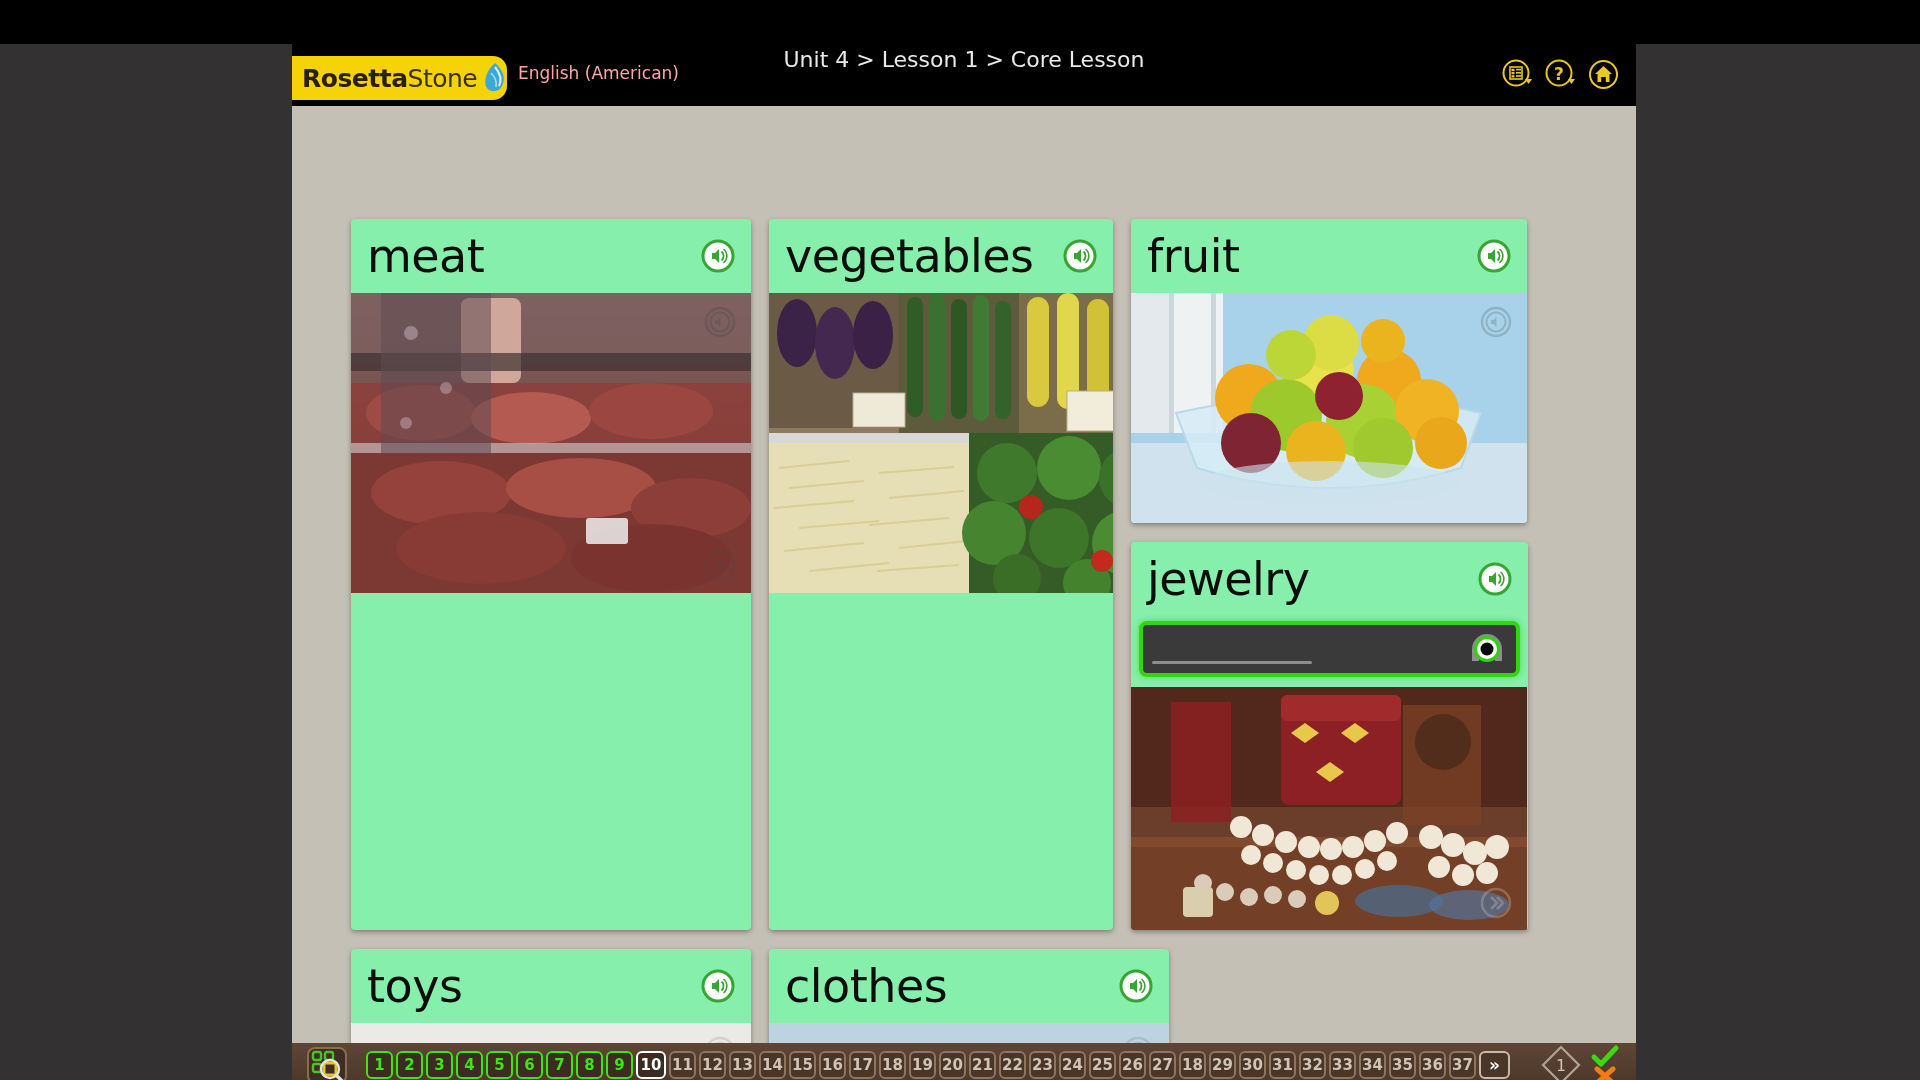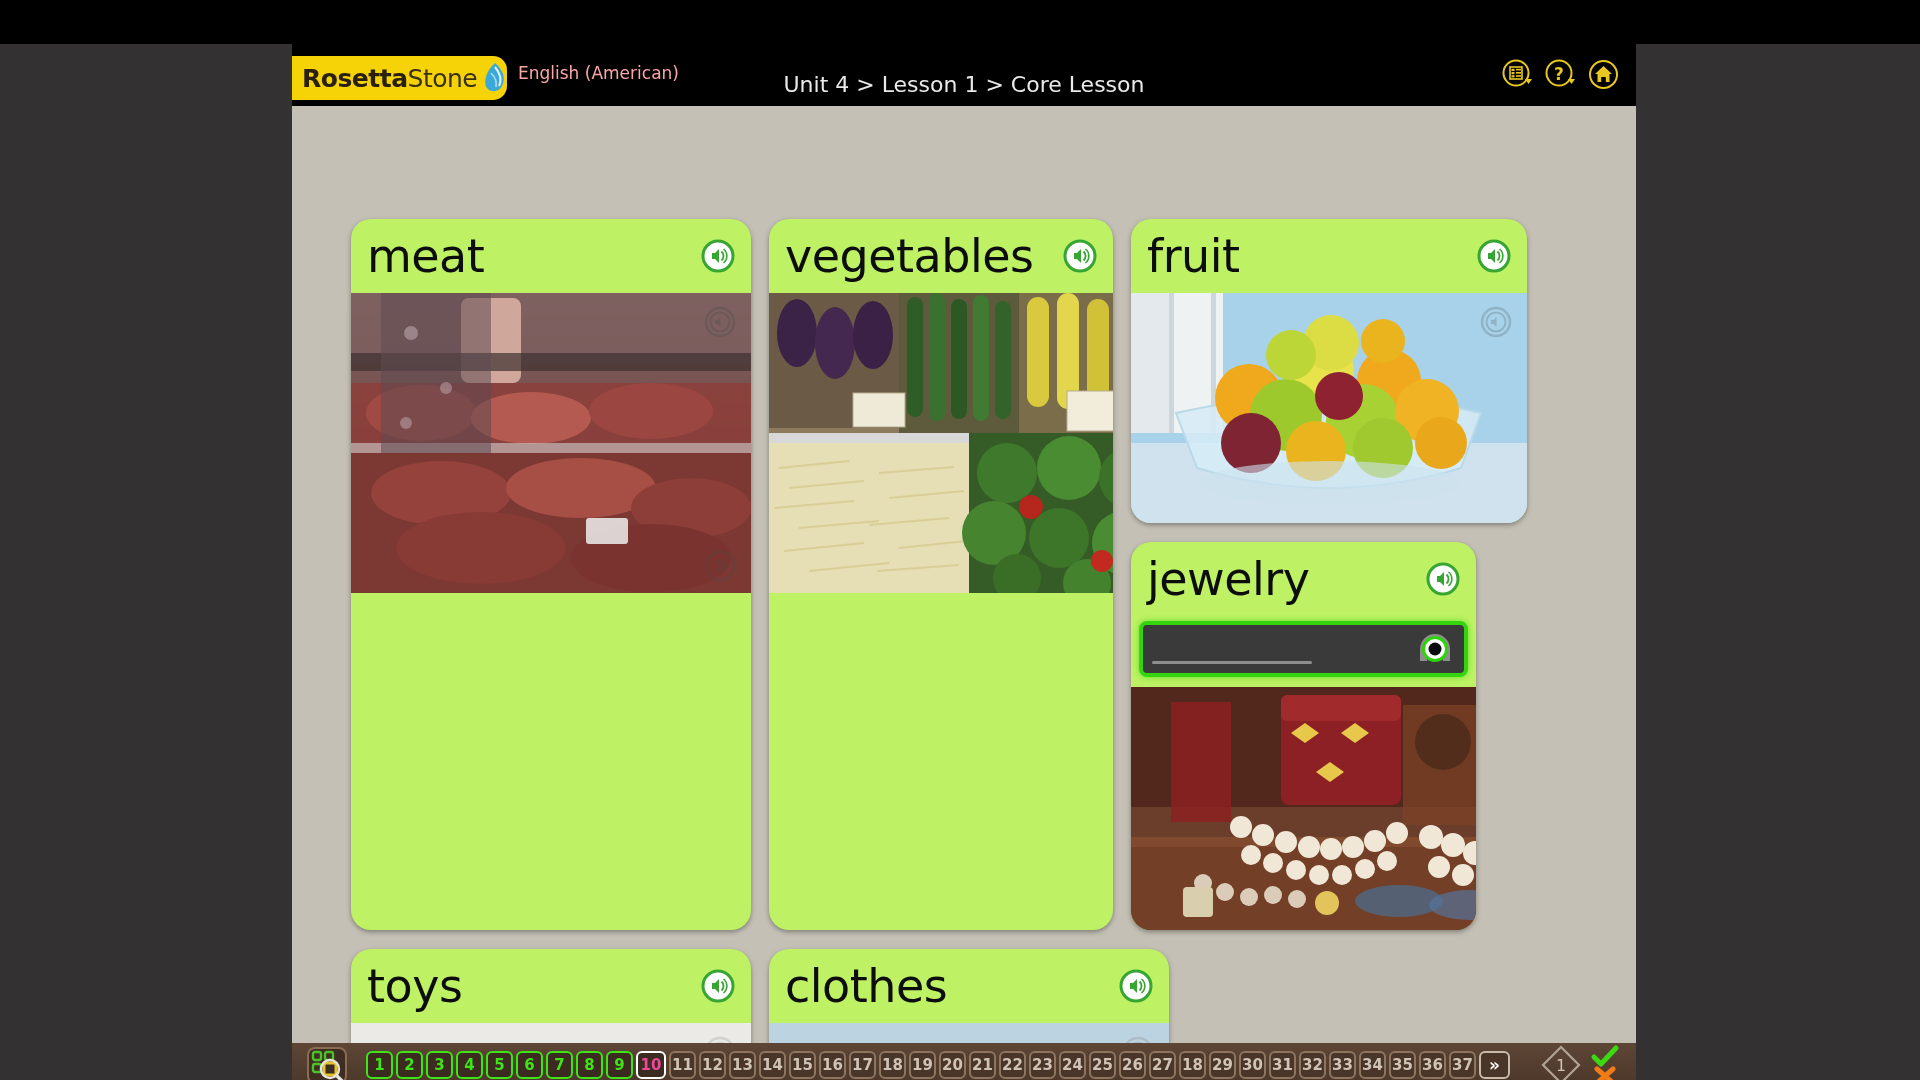--- a/index.html
+++ b/index.html
@@ -17,31 +17,31 @@
   .stage{ position:absolute; left:292px; top:0; width:1344px; height:1043px; background:#c4c0b5; }
 
   
   .header{ position:absolute; left:0; top:0; width:1344px; height:62px; background:#000; }
   .logo{ position:absolute; left:0; top:12px; width:215px; height:44px;
          background:#f5d306; border-radius:0 14px 14px 0; display:flex; align-items:center; }
   .logo-text{ font-size:25px; font-weight:700; color:#2a2010; margin-left:10px; letter-spacing:-.5px; }
   .logo-text .thin{ font-weight:400; color:#3a3118; }
   .logo-leaf{ width:22px; height:30px; margin-left:7px; position:relative; }
   .lang{ position:absolute; left:226px; top:19px; font-size:17px; color:#fca5a5; }
-  .breadcrumb{ position:absolute; left:0; top:28px; width:1344px; text-align:center;
+  .breadcrumb{ position:absolute; left:0; top:3px; width:1344px; text-align:center;
                font-size:22px; color:#e9e9e9; }
   .hdr-icons{ position:absolute; right:16px; top:14px; display:flex; gap:10px; align-items:center; }
   .hdr-icon{ width:33px; height:33px; position:relative; cursor:pointer; }
 
   
   .grid{ position:absolute; left:59px; top:175px; width:1232px; }
   .row{ display:flex; gap:18px; margin-bottom:19px; }
   .col{ display:flex; flex-direction:column; gap:19px; }
 
-  .card{ background:#bef264; border-radius:20px; overflow:hidden;
+  .card{ background:#86efac; border-radius:4px; overflow:hidden;
          box-shadow:0 2px 5px rgba(0,0,0,.35); position:relative;text-align:right; }
   .card-head{ height:74px; display:flex; align-items:center; justify-content:space-between;
               padding:0 16px 0 16px; position:relative; }
   .card-word{ font-size:46px; color:#0d0d0d; line-height:1; letter-spacing:-.5px;
               font-family:"DejaVu Sans","Liberation Sans",sans-serif; font-weight:400; }
   .spk{ width:34px; height:34px; flex:0 0 34px; cursor:pointer; position:relative; }
 
   .photo{ position:relative; overflow:hidden; }
   .photo .ov{ position:absolute; opacity:.30; }
   .ov-spk{ right:14px; top:12px; width:34px; height:34px; }
@@ -61,21 +61,21 @@
            background:linear-gradient(#5e4636,#4a3628); display:flex; align-items:center; }
   .nav-overview{ width:40px; height:37px; margin-left:15px; border-radius:8px;
                  background:#3e2d22; border:2px solid #8b6b52; position:relative; cursor:pointer;
                  flex:0 0 40px; }
   .nav-nums{ display:flex; align-items:center; gap:3px; margin-left:19px; }
   .num{ width:27px; height:28px; border-radius:6px; display:flex; align-items:center;
         justify-content:center; font-size:15px; font-weight:700; cursor:pointer;
         border:2px solid #8e7560; color:#cfc3b6; background:#4a3628;
         font-family:"DejaVu Sans","Liberation Sans",sans-serif; }
   .num.done{ border-color:#3ee514; color:#3ee514; background:#3b2b20; }
-  .num.current{ border-color:#fff; color:#ec4899; background:#3b2b20; width:30px; }
+  .num.current{ border-color:#fff; color:#ffffff; background:#3b2b20; width:30px; }
   .num.nextbtn{ width:31px; border-color:#c9b9a8; color:#fff; font-size:17px; }
   .nav-right{ margin-left:auto; margin-right:14px; display:flex; align-items:center; gap:6px; }
   .diamond{ width:42px; height:42px; position:relative; }
   .marks{ display:flex; flex-direction:column; align-items:center; justify-content:center;
           width:34px; height:42px; }
 </style>
 </head>
 <body>
 
 <div id="app">
@@ -317,21 +317,21 @@
               <div class="ov ov-spk">
                 <svg width="34" height="34" viewBox="0 0 34 34">
                   <circle cx="17" cy="17" r="14" fill="none" stroke="#5c6a72" stroke-width="2.5"></circle>
                   <circle cx="17" cy="17" r="9.5" fill="none" stroke="#5c6a72" stroke-width="2"></circle>
                   <path d="M12 15 L14.5 15 L17.5 12 L17.5 22 L14.5 19 L12 19 Z" fill="#5c6a72"></path>
                 </svg>
               </div>
             </div>
           </div>
 
-          <div class="card" style="width:345px">
+          <div class="card" style="width:397px">
             <div class="card-head">
               <div class="card-word">jewelry</div>
               <div class="spk">
                 <svg width="34" height="34" viewBox="0 0 34 34">
                   <circle cx="17" cy="17" r="15" fill="#ffffff" stroke="#37a532" stroke-width="3"></circle>
                   <path d="M11 14 L14 14 L18 10 L18 24 L14 20 L11 20 Z" fill="#37a532"></path>
                   <path d="M20.5 12.5 a6 6 0 0 1 0 9" stroke="#37a532" stroke-width="1.8" fill="none"></path>
                   <path d="M22.5 10 a9 9 0 0 1 0 14" stroke="#37a532" stroke-width="1.6" fill="none"></path>
                 </svg>
               </div>

